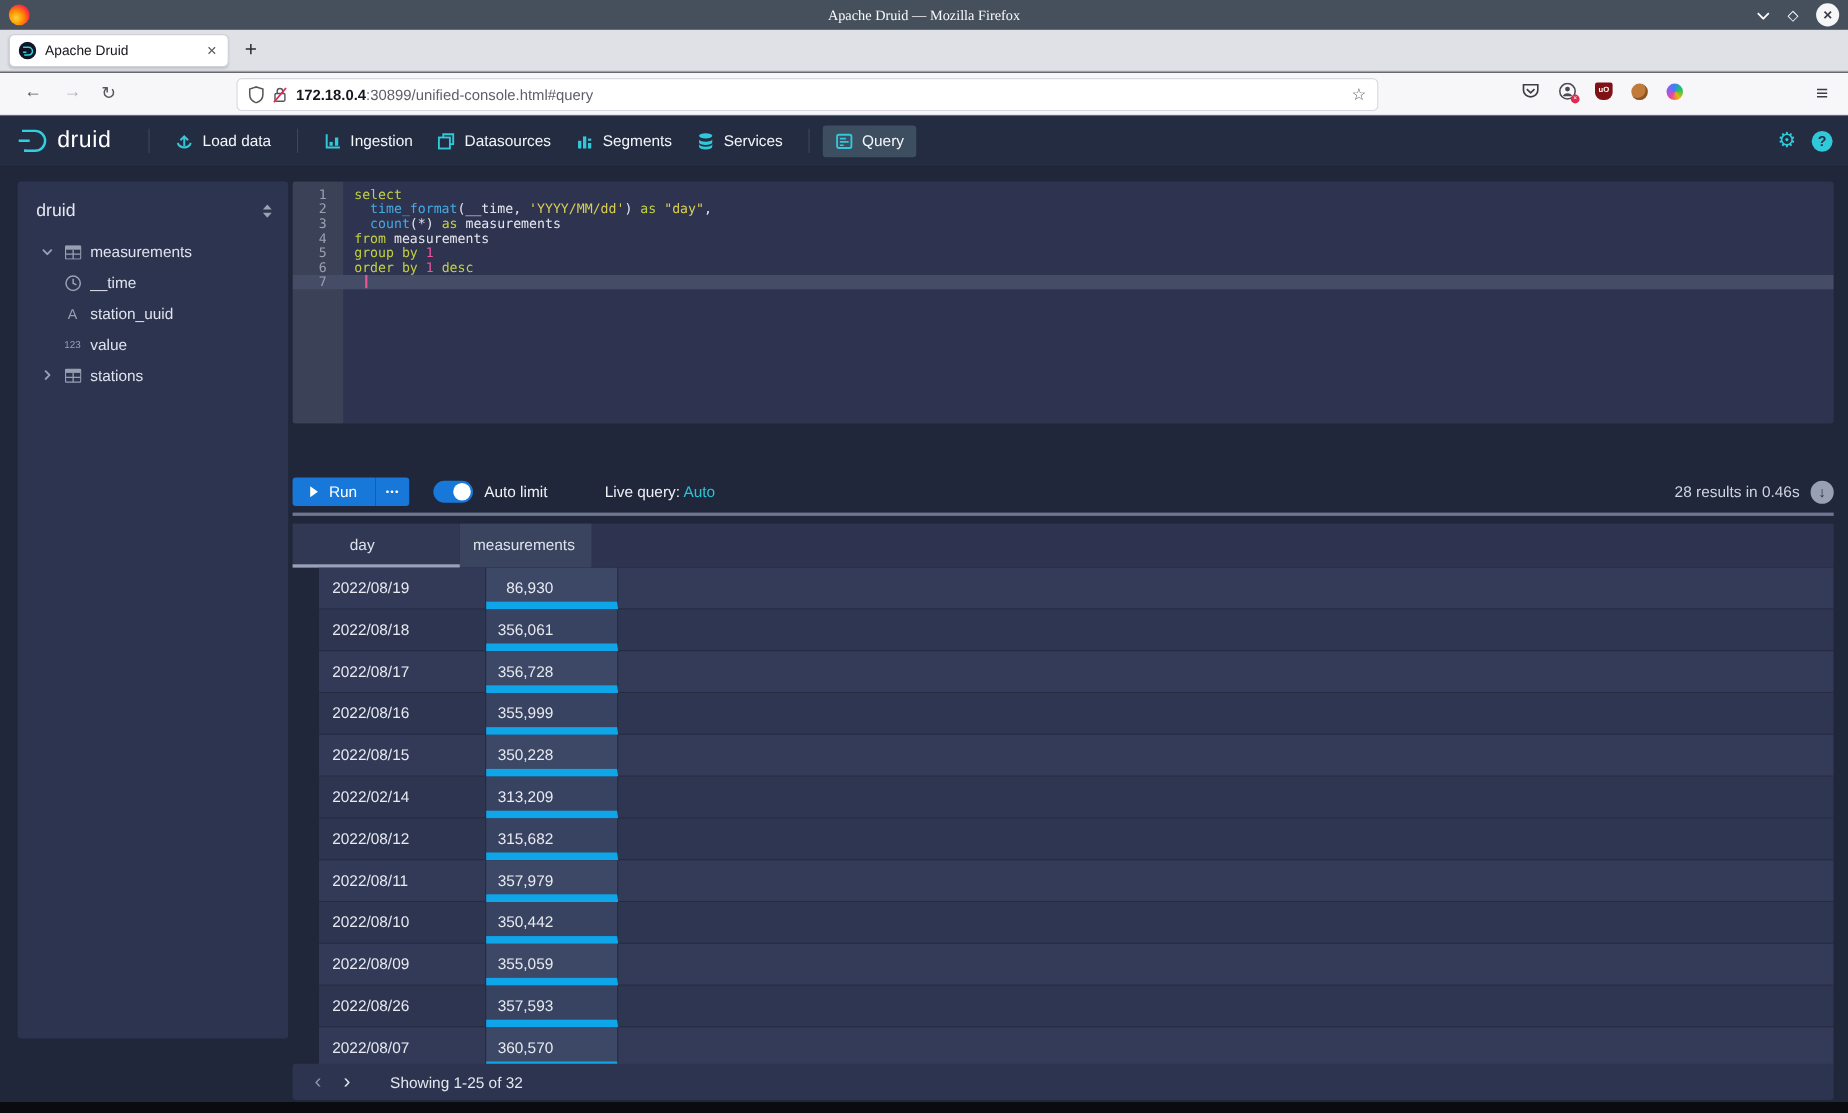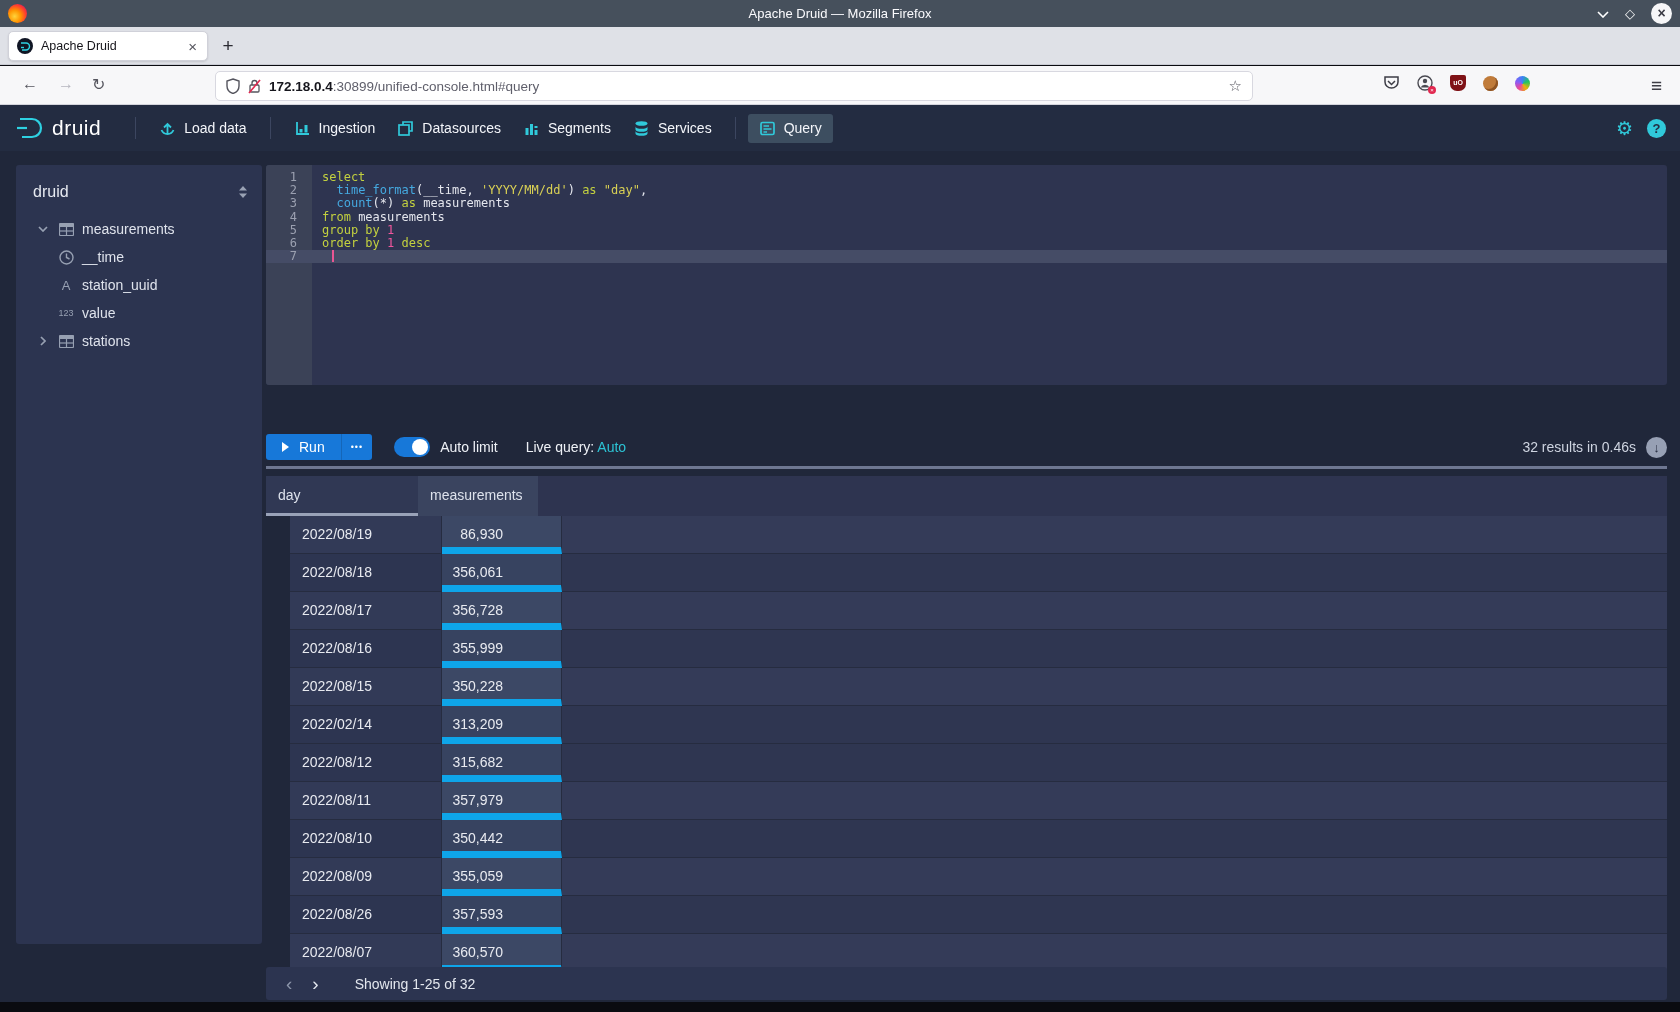--- a/index.html
+++ b/index.html
@@ -4,21 +4,21 @@
 <style>
   * { margin:0; padding:0; box-sizing:border-box; }
   html,body { width:1680px; height:1012px; overflow:hidden; }
   body { font-family:"Liberation Sans","DejaVu Sans",sans-serif; background:#0a0b10; position:relative; }
   .win { position:absolute; top:0; left:0; width:1680px; height:1002px; overflow:hidden; }
 
   
   .titlebar { position:absolute; top:0; left:0; right:0; height:27px; background:#46505c; display:flex; align-items:center; }
   .ff-logo { position:absolute; left:8px; top:4px; width:19px; height:19px; border-radius:50%;
     background:radial-gradient(circle at 35% 65%, #ffd43b 0%, #ff9500 35%, #ff3b30 65%, #b5007f 100%); }
-  .win-title { position:absolute; left:0; right:0; text-align:center; color:#fbfbfe; font-size:13px; }
+  .win-title { position:absolute; left:0; right:0; text-align:center; color:#fbfbfe; font-size:13px;font-family:Liberation Serif, serif; }
   .win-controls { position:absolute; right:8px; top:0; height:27px; display:flex; align-items:center; gap:16px; }
   .wc-min svg { display:block; }
   .wc-max { color:#fff; font-size:13px; }
   .wc-close { width:21px; height:21px; border-radius:50%; background:#f6f6f8; color:#3a3a44; font-size:14px; line-height:20px; text-align:center; font-weight:bold; }
 
   .tabbar { position:absolute; top:27px; left:0; right:0; height:38px; background:#dfe1e7; border-bottom:1px solid #c8cad2; }
   .tab { position:absolute; left:8px; top:4px; width:200px; height:30px; background:#fff; border:1px solid #d0d1d9; border-radius:5px; box-shadow:0 1px 2px rgba(0,0,0,.12); display:flex; align-items:center; padding:0 8px; gap:8px; }
   .tab-title { font-size:12.5px; color:#15141a; flex:1; white-space:nowrap; overflow:hidden; }
   .tab-close { color:#55555e; font-size:15px; padding:0 2px; }
   .newtab { position:absolute; left:216px; top:8px; font-size:19px; color:#2b2b33; width:24px; text-align:center; }
@@ -70,30 +70,30 @@
   .tok-num { color:#f0569d; } .tok-pl { color:#e4e6ed; }
   .cursor { display:inline-block; width:2px; height:12px; background:#e95693; margin-left:10px; }
 
   .runbar { position:absolute; left:266px; right:13px; top:283px; height:26px; display:flex; align-items:center; }
   .btn-run { height:26px; background:#1778d9; color:#fff; font-size:14px; border-radius:3px 0 0 3px; display:flex; align-items:center; padding:0 16px; gap:10px; }
   .btn-more { height:26px; background:#1778d9; color:#fff; border-radius:0 3px 3px 0; border-left:1px solid #1566b8; display:flex; align-items:center; padding:0 9px; font-size:9px; letter-spacing:1px; }
   .play { width:0; height:0; border-left:7px solid #fff; border-top:5px solid transparent; border-bottom:5px solid transparent; }
   .switch { position:relative; width:36px; height:20px; border-radius:10px; background:#1778d9; margin-left:22px; }
   .knob { position:absolute; right:2px; top:2px; width:16px; height:16px; border-radius:50%; background:#fff; }
   .runbar-label { color:#eef1f6; font-size:14px; margin-left:10px; }
-  .livequery { color:#eef1f6; font-size:14px; margin-left:28px; }
+  .livequery { color:#eef1f6; font-size:14px; margin-left:52px; }
   .livequery .val { color:#2cc3d4; }
   .run-right { position:absolute; right:0; display:flex; align-items:center; gap:10px; }
   .results-info { color:#ced4e0; font-size:14px; }
   .dl { width:21px; height:21px; border-radius:50%; background:#97a0b4; color:#242a3e; font-size:13px; font-weight:bold; text-align:center; line-height:21px; }
 
   .results { position:absolute; left:266px; right:13px; top:315px; bottom:0; }
   .hscroll { position:absolute; top:0; left:0; right:0; height:3px; background:#6e7791; }
   .thead { position:absolute; top:10px; left:0; right:0; height:40px; display:flex; }
-  .th1 { width:152px; background:#303854; position:relative; }
+  .th1 { width:152px; background:#303854; position:relative;padding-left:40px; }
   .th2 { width:120px; background:#3a445f; }
   .th-rest { flex:1; background:#2e3450; }
   .th-label { font-size:14px; color:#dde2ec; padding:11px 0 0 12px; display:block; }
   .sort-line { position:absolute; left:0; right:0; bottom:0; height:3px; background:#99a2b8; }
   .tbody { position:absolute; top:50px; left:0; right:0; height:497px; overflow:hidden; }
   .t-row { display:flex; height:38px;padding-left:24px; }
   .td1 { width:152px; font-size:14px; color:#e8eaf0; padding:10px 0 0 12px; border-right:1px solid #262c40; border-bottom:1px solid #262c40; }
   .td2 { width:120px; font-size:14px; color:#e8eaf0; padding:10px 58px 0 0; text-align:right; border-right:1px solid #262c40; border-bottom:7px solid #0ea5e9; }
   .td-rest { flex:1; border-bottom:1px solid #262c40; }
   .t-row.odd .td1 { background:#323a57; } .t-row.odd .td2 { background:#3c4865; } .t-row.odd .td-rest { background:#343b58; }
@@ -322,21 +322,21 @@
         <span class="play"></span>
         <span>Run</span>
       </div>
       <div class="btn-more">•••</div>
       <div class="switch">
           <div class="knob"></div>
         </div>
       <span class="runbar-label">Auto limit</span>
       <span class="livequery"><span>Live query:</span> <span class="val">Auto</span></span>
       <div class="run-right">
-        <span class="results-info">32 results in 0.46s</span>
+        <span class="results-info">28 results in 0.46s</span>
         <span class="dl">↓</span>
       </div>
     </div>
 
     <div class="results">
       <div class="hscroll"></div>
       <div class="thead">
         <div class="th1">
           <span class="th-label">day</span>
           <span class="sort-line"></span>

